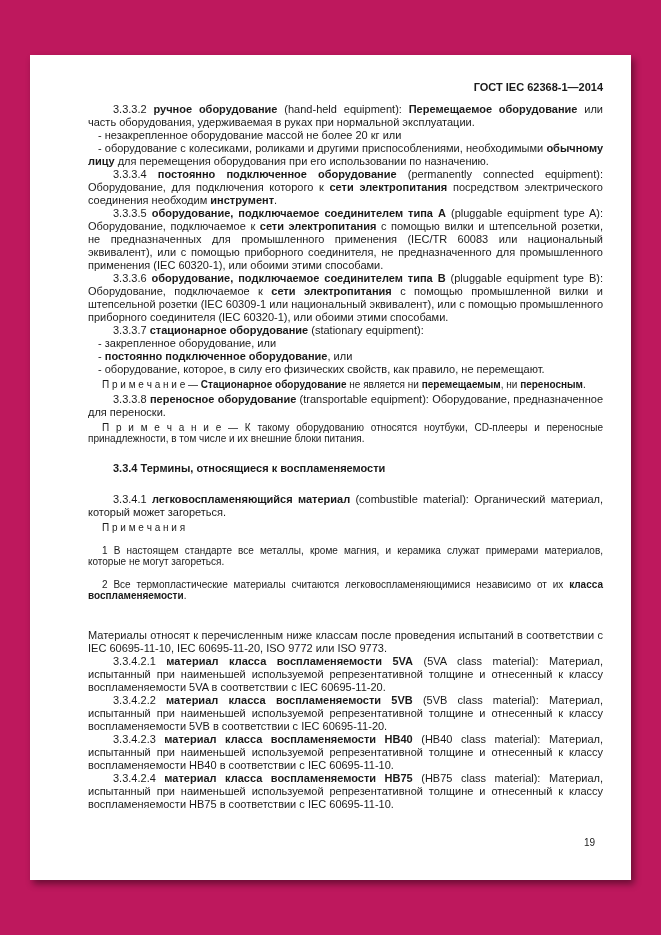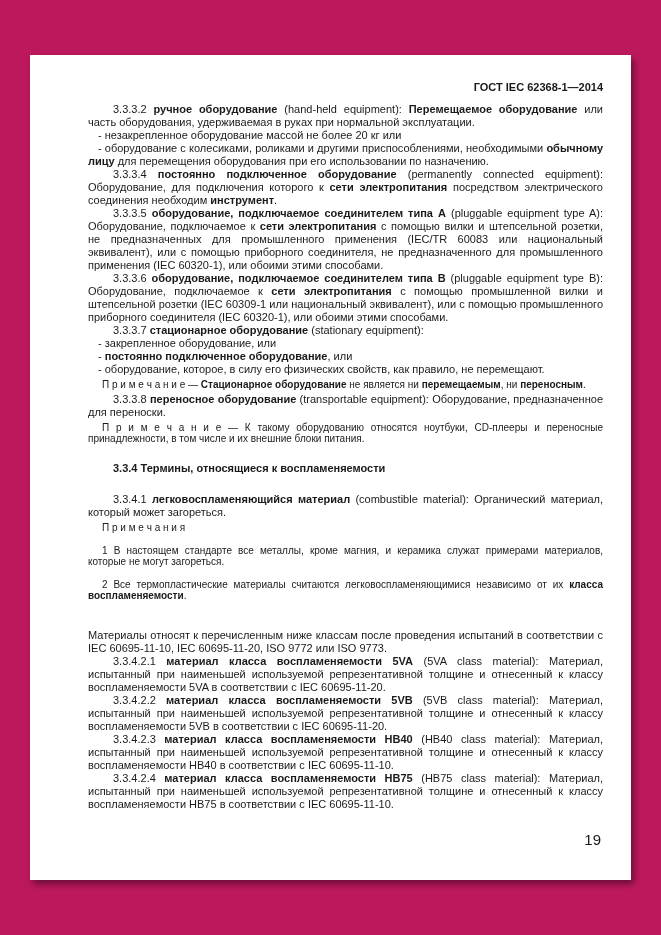--- a/index.html
+++ b/index.html
@@ -47,23 +47,23 @@
   .note {
     font-size: 10px;
     line-height: 11px;
     text-indent: 14px;
     margin: 3px 0;
   }
   .note + .note { margin-top: 12px; }
   .b { font-weight: bold; }
   .page-number {
     position: absolute;
-    right: 30px;
+    right: 36px;
     bottom: 32px;
-    font-size: 15px;
+    font-size: 10px;
     color: #1a1a1a;
   }
 </style>
 </head>
 <body>
 
 <div class="viewport">
   <div class="page">
     <div class="page-header">
       <span>ГОСТ IEC 62368-1—2014</span>

